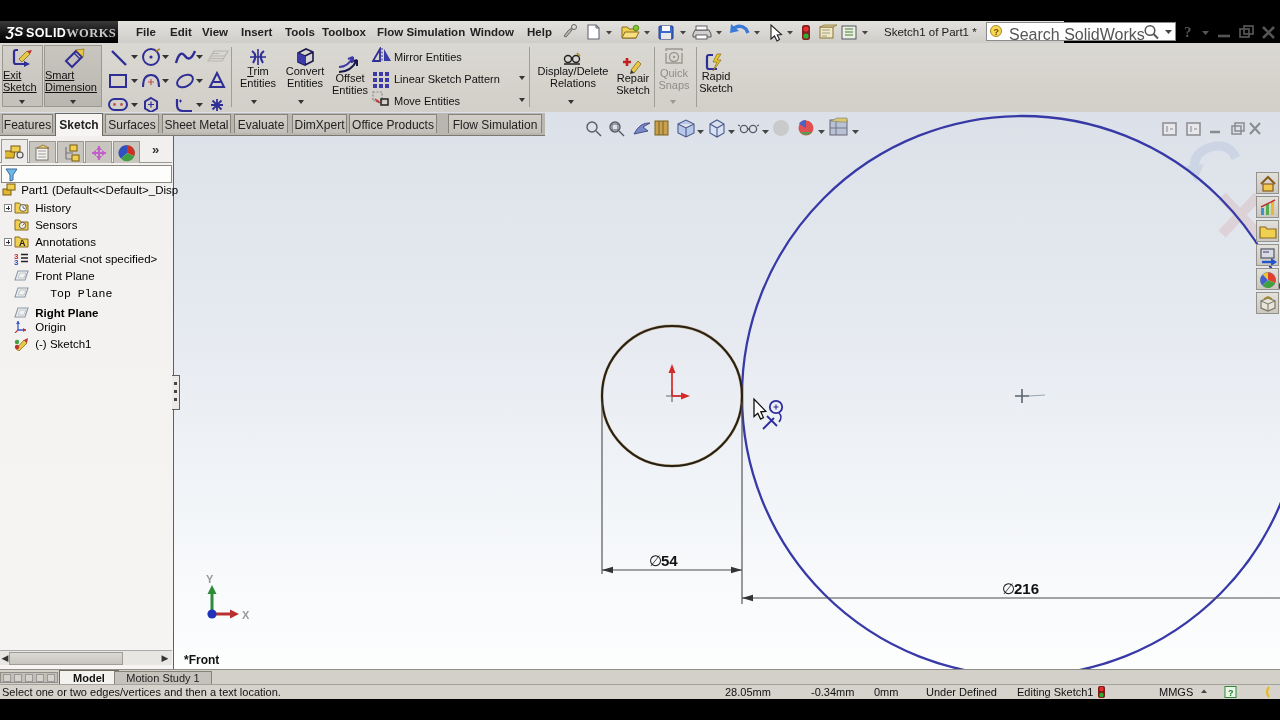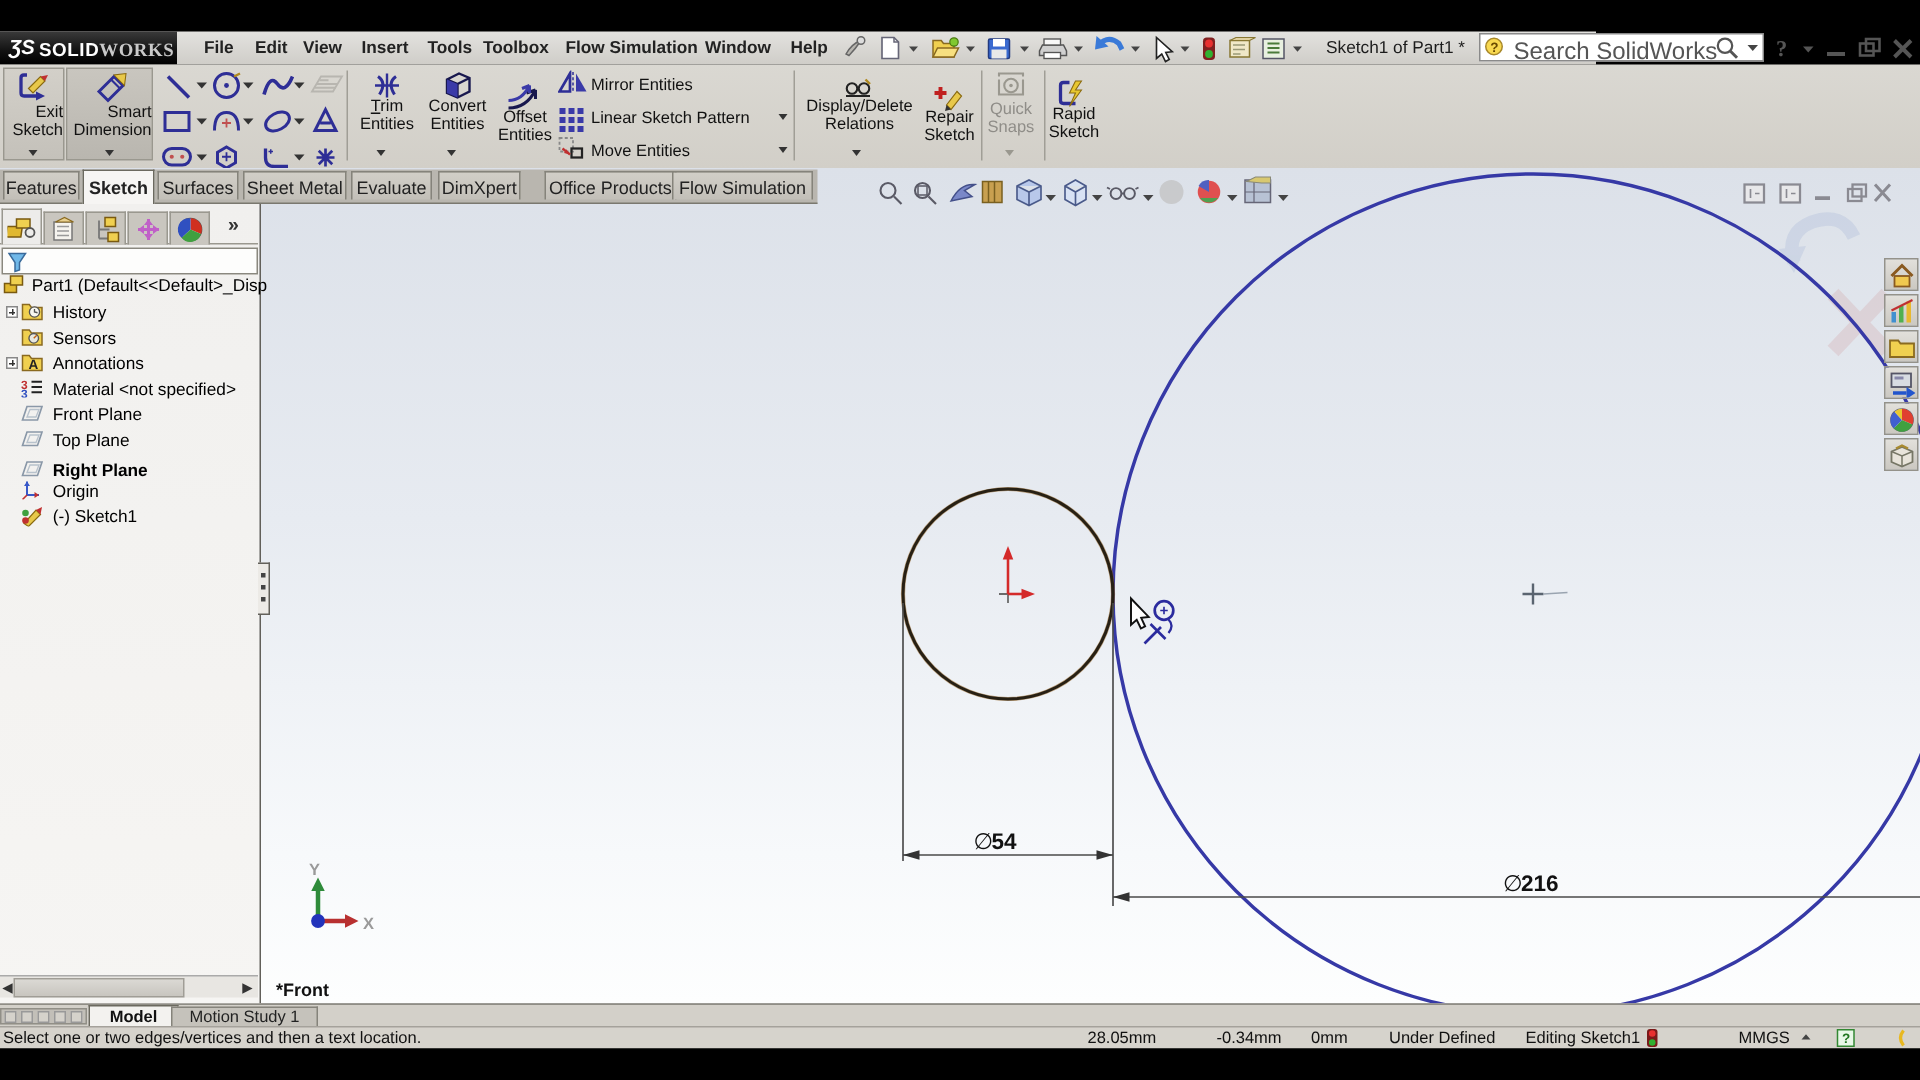--- a/index.html
+++ b/index.html
@@ -12,21 +12,21 @@
 #logo{left:0;top:0;width:118px;height:22px;background:linear-gradient(#3a3a3a,#111 60%,#000);color:#fff;}
 #logo .lw{position:absolute;left:6px;top:3px;font-size:13.5px;font-style:italic;font-weight:bold;letter-spacing:0px;}
 #logo .tw{position:absolute;left:26px;top:4.5px;font-size:12.5px;font-weight:bold;letter-spacing:0.4px;}
 .menu{top:5px;font-size:11.5px;font-weight:bold;color:#222;}
 .ttxt{top:5px;font-size:11.5px;color:#1c1c1c;}
 #searchbox{left:986px;top:1px;width:190px;height:19px;background:#fff;border:1px solid #8a8a8a;}
 #searchbox .ph{position:absolute;left:22px;top:3px;font-size:16px;color:#555;}
 
 #ribbon{left:0;top:43px;width:1280px;height:70px;background:linear-gradient(#dad8d2,#d2cfc8);border-bottom:1px solid #8f8d85;}
 .rbtn{position:absolute;border:1px solid #9a988f;background:linear-gradient(#cecbc4,#bfbcb5);text-align:center;}
-.rlbl{position:absolute;width:100%;text-align:right;font-size:11px;color:#111;line-height:11.5px;}
+.rlbl{position:absolute;width:100%;text-align:left;font-size:11px;color:#111;line-height:11.5px;text-decoration:underline;}
 .rsep{position:absolute;top:4px;width:1px;height:60px;background:#a09e96;}
 .dd{position:absolute;width:0;height:0;border-left:3.5px solid transparent;border-right:3.5px solid transparent;border-top:4px solid #333;}
 .rtext{position:absolute;font-size:11px;color:#111;text-align:center;line-height:11.5px;}
 .gray{color:#8f8d88;}
 
 #tabbar{left:0;top:113px;width:545px;height:23px;background:#b9b6af;border-bottom:1px solid #7a786f;z-index:5;}
 .ctab{position:absolute;top:1px;height:19px;background:linear-gradient(#d2cfc8,#c2bfb8);border:1px solid #85837b;border-bottom:none;font-size:12px;color:#222;text-align:center;padding-top:3px;}
 .ctab.active{top:0;height:23px;background:#f6f5f3;font-weight:bold;z-index:3;border:1px solid #6b695f;border-bottom:none;padding-top:4px;}
 
 #viewport{left:0;top:112px;width:1280px;height:557px;background:linear-gradient(#dce1e9 0%,#e7ebf1 42%,#f7f9fb 82%,#fdfefe 100%);}
@@ -276,21 +276,21 @@
     <div class="rtext" style="left:694px;top:28px;width:44px;">Rapid<br>Sketch</div>
   </div>
 
   <div class="abs" id="tabbar">
     <div class="ctab" style="left:2px;width:51px;">Features</div>
     <div class="ctab active" style="left:55px;width:48px;">Sketch</div>
     <div class="ctab" style="left:105px;width:54px;">Surfaces</div>
     <div class="ctab" style="left:162px;width:69px;">Sheet Metal</div>
     <div class="ctab" style="left:234px;width:54px;">Evaluate</div>
     <div class="ctab" style="left:292px;width:55px;">DimXpert</div>
-    <div class="ctab" style="left:363px;width:88px;">Office Products</div>
+    <div class="ctab" style="left:349px;width:88px;">Office Products</div>
     <div class="ctab" style="left:448px;width:94px;">Flow Simulation</div>
   </div>
 
   <div class="abs" id="viewport">
     <svg width="1280" height="557" viewBox="0 112 1280 557" style="position:absolute;left:0;top:0;">
 
       <g opacity="0.20">
         <path d="M1196 175 Q1190 155 1208 148 Q1228 141 1236 158" fill="none" stroke="#8aa0cc" stroke-width="9"></path>
         <path d="M1196 182 l-10 -16 18 -2 z" fill="#8aa0cc"></path>
         <path d="M1222 196 L1258 234 M1258 196 L1222 234" stroke="#cc8888" stroke-width="10"></path>
@@ -530,21 +530,21 @@
         <path d="M4 2 L14 2 L11 11 L1 11 Z" fill="none" stroke="#8a98a8" stroke-width="1.1"></path>
         <path d="M6 4 L12 4 L10 9 L4 9 Z" fill="none" stroke="#b8c2cc" stroke-width="0.9"></path>
       </svg>
       <span style="margin-left:3px;">Front Plane</span>
     </div>
     <div class="trow" style="top:150px;left:2px;">
       <svg width="15" height="13" class="plico" style="vertical-align:-2px;margin-left:12px;" viewBox="0 0 15 13">
         <path d="M4 2 L14 2 L11 11 L1 11 Z" fill="none" stroke="#8a98a8" stroke-width="1.1"></path>
         <path d="M6 4 L12 4 L10 9 L4 9 Z" fill="none" stroke="#b8c2cc" stroke-width="0.9"></path>
       </svg>
-      <span style="margin-left:3px;">Top Plane</span>
+      <span style="margin-left:18px;font-family:Liberation Mono, monospace;">Top Plane</span>
     </div>
     <div class="trow" style="top:170px;left:2px;font-weight:bold;">
       <svg width="15" height="13" class="plico" style="vertical-align:-2px;margin-left:12px;" viewBox="0 0 15 13">
         <path d="M4 2 L14 2 L11 11 L1 11 Z" fill="none" stroke="#8a98a8" stroke-width="1.1"></path>
         <path d="M6 4 L12 4 L10 9 L4 9 Z" fill="none" stroke="#b8c2cc" stroke-width="0.9"></path>
       </svg>
       <span style="margin-left:3px;">Right Plane</span>
     </div>
     <div class="trow" style="top:184px;left:2px;">
       <svg width="15" height="13" style="vertical-align:-2px;margin-left:12px;" viewBox="0 0 15 13">

